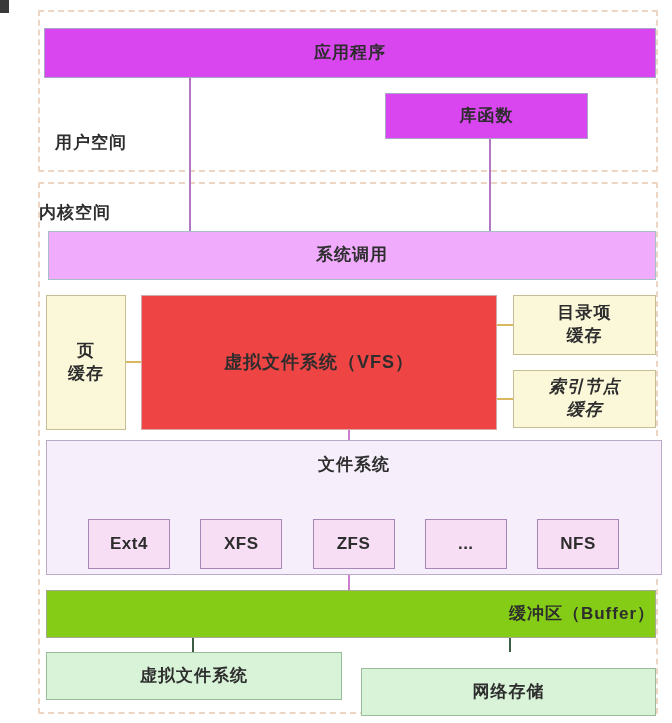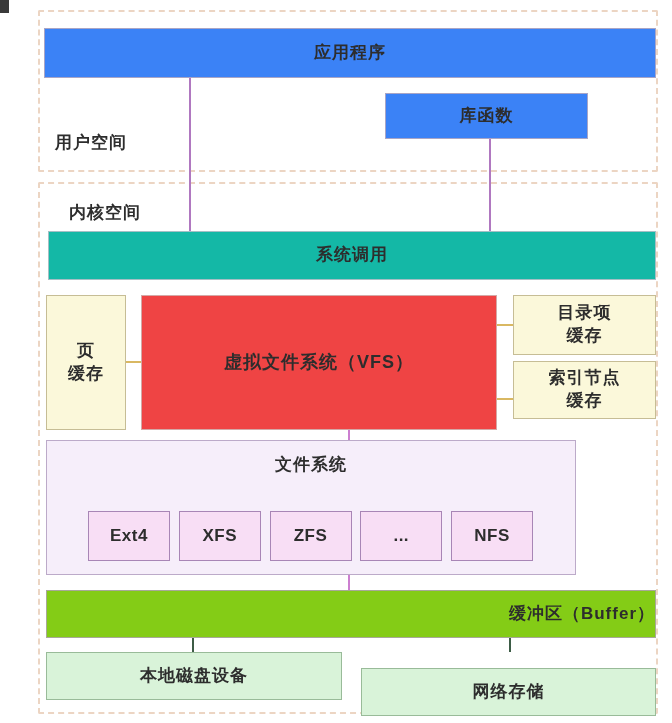--- a/index.html
+++ b/index.html
@@ -24,22 +24,22 @@
     display: flex;
     align-items: center;
     justify-content: center;
     text-align: center;
     font-size: 17px;
     font-weight: 600;
     line-height: 1.35;
     letter-spacing: 1px;
   }
 
-  .lavender { background: #3b82f6; border: 1px solid #a8a5c6; }
-  .cyan     { background: #14b8a6; border: 1px solid #a5bfc5; }
+  .lavender { background: #d946ef; border: 1px solid #a8a5c6; }
+  .cyan     { background: #f0abfc; border: 1px solid #a5bfc5; }
   .yellow   { background: #fbf8da; border: 1px solid #c6bd95; }
   .pinkvfs  { background: #ef4444; border: 1px solid #d4a9a7; font-size: 18px; }
   .fspanel  { background: #f6eefa; border: 1px solid #bcaac9; }
   .fsinner  { background: #f8def5; border: 1px solid #a886b6; }
   .bufferbx { background: #84cc16; border: 1px solid #a8a898; justify-content: flex-end; }
   .green    { background: #d9f3d9; border: 1px solid #99bb99; }
 
   .space-label {
     font-size: 17px;
     font-weight: 600;
@@ -63,38 +63,38 @@
   }
   .fs-row {
     position: absolute;
     left: 41px;
     right: 42px;
     top: 70px;
     height: 48px;
     display: flex;
     justify-content: space-between;
   }
-  .fs-row .box { width: 80px; height: 48px; letter-spacing: 0.5px; }
+  .fs-row .box { width: 80px; height: 48px; letter-spacing: 0.5px; margin-top: 8px; }
 
   .two-line span { display: block; }
 
   .corner-artifact { background: #3a3a3a; }
 </style>
 </head>
 <body>
 
 <div id="canvas">
 
   <div class="abs corner-artifact" style="left:0; top:0; width:9px; height:13px;"></div>
 
   <div class="abs dashed-region" style="left:38px; top:10px; width:620px; height:162px;"></div>
   <div class="abs dashed-region" style="left:38px; top:182px; width:620px; height:532px;"></div>
 
   <div class="abs space-label" style="left:55px; top:131px;">用户空间</div>
-  <div class="abs space-label" style="left:69px; top:201px;text-align:center;">内核空间</div>
+  <div class="abs space-label" style="left:39px; top:201px;text-align:center;">内核空间</div>
 
   <div class="abs vline-purple" style="left:189px; top:78px; height:153px;"></div>
   <div class="abs vline-purple" style="left:489px; top:139px; height:92px;"></div>
   <div class="abs hline-gold" style="left:126px; top:361px; width:15px;"></div>
   <div class="abs hline-gold" style="left:497px; top:324px; width:16px;"></div>
   <div class="abs hline-gold" style="left:497px; top:398px; width:16px;"></div>
   <div class="abs vline-magenta" style="left:348px; top:430px; height:10px;"></div>
   <div class="abs vline-magenta" style="left:348px; top:575px; height:15px;"></div>
   <div class="abs vline-green" style="left:192px; top:638px; height:14px;"></div>
   <div class="abs vline-green" style="left:509px; top:638px; height:14px;"></div>
@@ -121,28 +121,28 @@
     <span>虚拟文件系统（VFS）</span>
   </div>
 
   <div class="abs box yellow two-line" style="left:513px; top:295px; width:143px; height:60px;">
     <div>
       <span>目录项</span>
       <span>缓存</span>
     </div>
   </div>
 
-  <div class="abs box yellow two-line" style="left:513px; top:361px; width:143px; height:58px;">
+  <div class="abs box yellow two-line" style="left:513px; top:370px; width:143px; height:58px;font-style:italic;">
     <div>
       <span>索引节点</span>
       <span>缓存</span>
     </div>
   </div>
 
-  <div class="abs fspanel" style="left:46px; top:440px; width:530px; height:135px;">
+  <div class="abs fspanel" style="left:46px; top:440px; width:616px; height:135px;">
     <div class="fs-title">文件系统</div>
     <div class="fs-row">
       <div class="box fsinner">
         <span>Ext4</span>
       </div>
       <div class="box fsinner">
         <span>XFS</span>
       </div>
       <div class="box fsinner">
         <span>ZFS</span>
@@ -154,19 +154,19 @@
         <span>NFS</span>
       </div>
     </div>
   </div>
 
   <div class="abs box bufferbx" style="left:46px; top:590px; width:610px; height:48px;">
     <span>缓冲区（Buffer）</span>
   </div>
 
   <div class="abs box green" style="left:46px; top:652px; width:296px; height:48px;">
-    <span>本地磁盘设备</span>
+    <span>虚拟文件系统</span>
   </div>
   <div class="abs box green" style="left:361px; top:652px; width:295px; height:48px;margin-top:16px;">
     <span>网络存储</span>
   </div>
 
 </div>
 
 </body></html>

